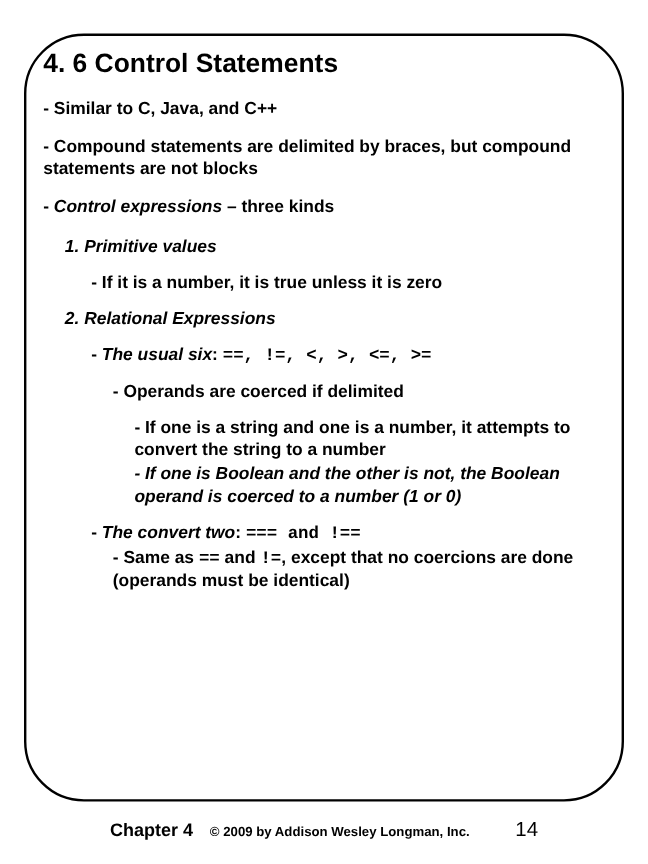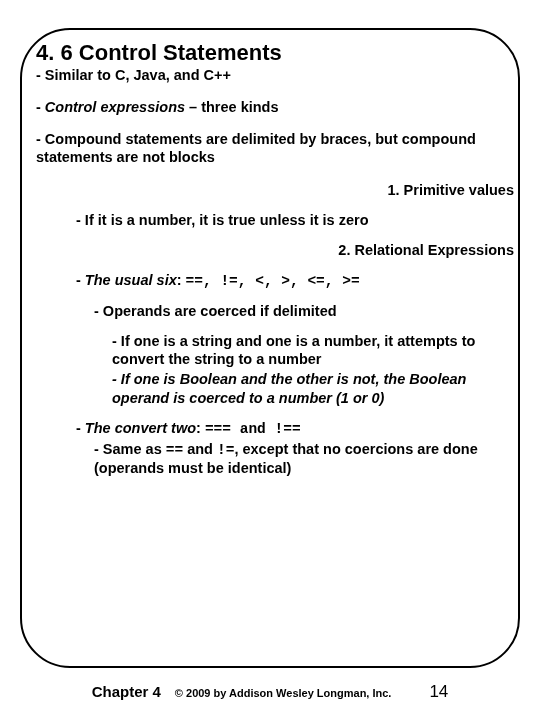--- a/index.html
+++ b/index.html
@@ -23,23 +23,24 @@
   .content {
     position: absolute;
     top: 40px;
     left: 36px;
     right: 26px;
     bottom: 70px;
   }
   .title {
     font-size: 22px;
     font-weight: bold;
+    margin-bottom: 16px;
   }
   .b1 { font-size: 14.5px; font-weight: bold; margin-bottom: 14px; line-height: 1.25; }
-  .b2i { font-size: 14.5px; font-weight: bold; margin-bottom: 12px; margin-left: 18px; line-height: 1.25; text-align: right; }
+  .b2i { font-size: 14.5px; font-weight: bold; font-style: italic; margin-bottom: 12px; margin-left: 18px; line-height: 1.25; }
   .b3 { font-size: 14.5px; font-weight: bold; margin-bottom: 12px; margin-left: 40px; line-height: 1.25; }
   .b4 { font-size: 14.5px; font-weight: bold; margin-bottom: 12px; margin-left: 58px; line-height: 1.25; }
   .b4nb { font-size: 14.5px; font-weight: bold; margin-bottom: 2px; margin-left: 58px; line-height: 1.25; }
   .b5 { font-size: 14.5px; font-weight: bold; margin-bottom: 2px; margin-left: 76px; line-height: 1.25; }
   .b5b { font-size: 14.5px; font-weight: bold; margin-bottom: 12px; margin-left: 76px; line-height: 1.25; font-style: italic; }
   .ital { font-style: italic; }
   .mono { font-family: "Courier New", monospace; font-weight: bold; }
   .footer {
     position: absolute;
     bottom: 18px;
@@ -57,25 +58,25 @@
 </head>
 <body>
 
 <div class="slide-border"></div>
 
 <div class="content">
   <div class="title">4. 6 Control Statements</div>
 
   <div class="b1">- Similar to C, Java, and C++</div>
 
+  <div class="b1">- Compound statements are delimited by braces, but compound statements are not blocks</div>
+
   <div class="b1">
     <span>- </span><span class="ital">Control expressions</span><span> – three kinds</span>
   </div>
-
-  <div class="b1">- Compound statements are delimited by braces, but compound statements are not blocks</div>
 
   <div class="b2i">
     <span>1. </span><span>Primitive values</span>
   </div>
 
 
   <div class="b3">- If it is a number, it is true unless it is zero</div>
 
   <div class="b2i">
     <span>2. </span><span>Relational Expressions</span>

